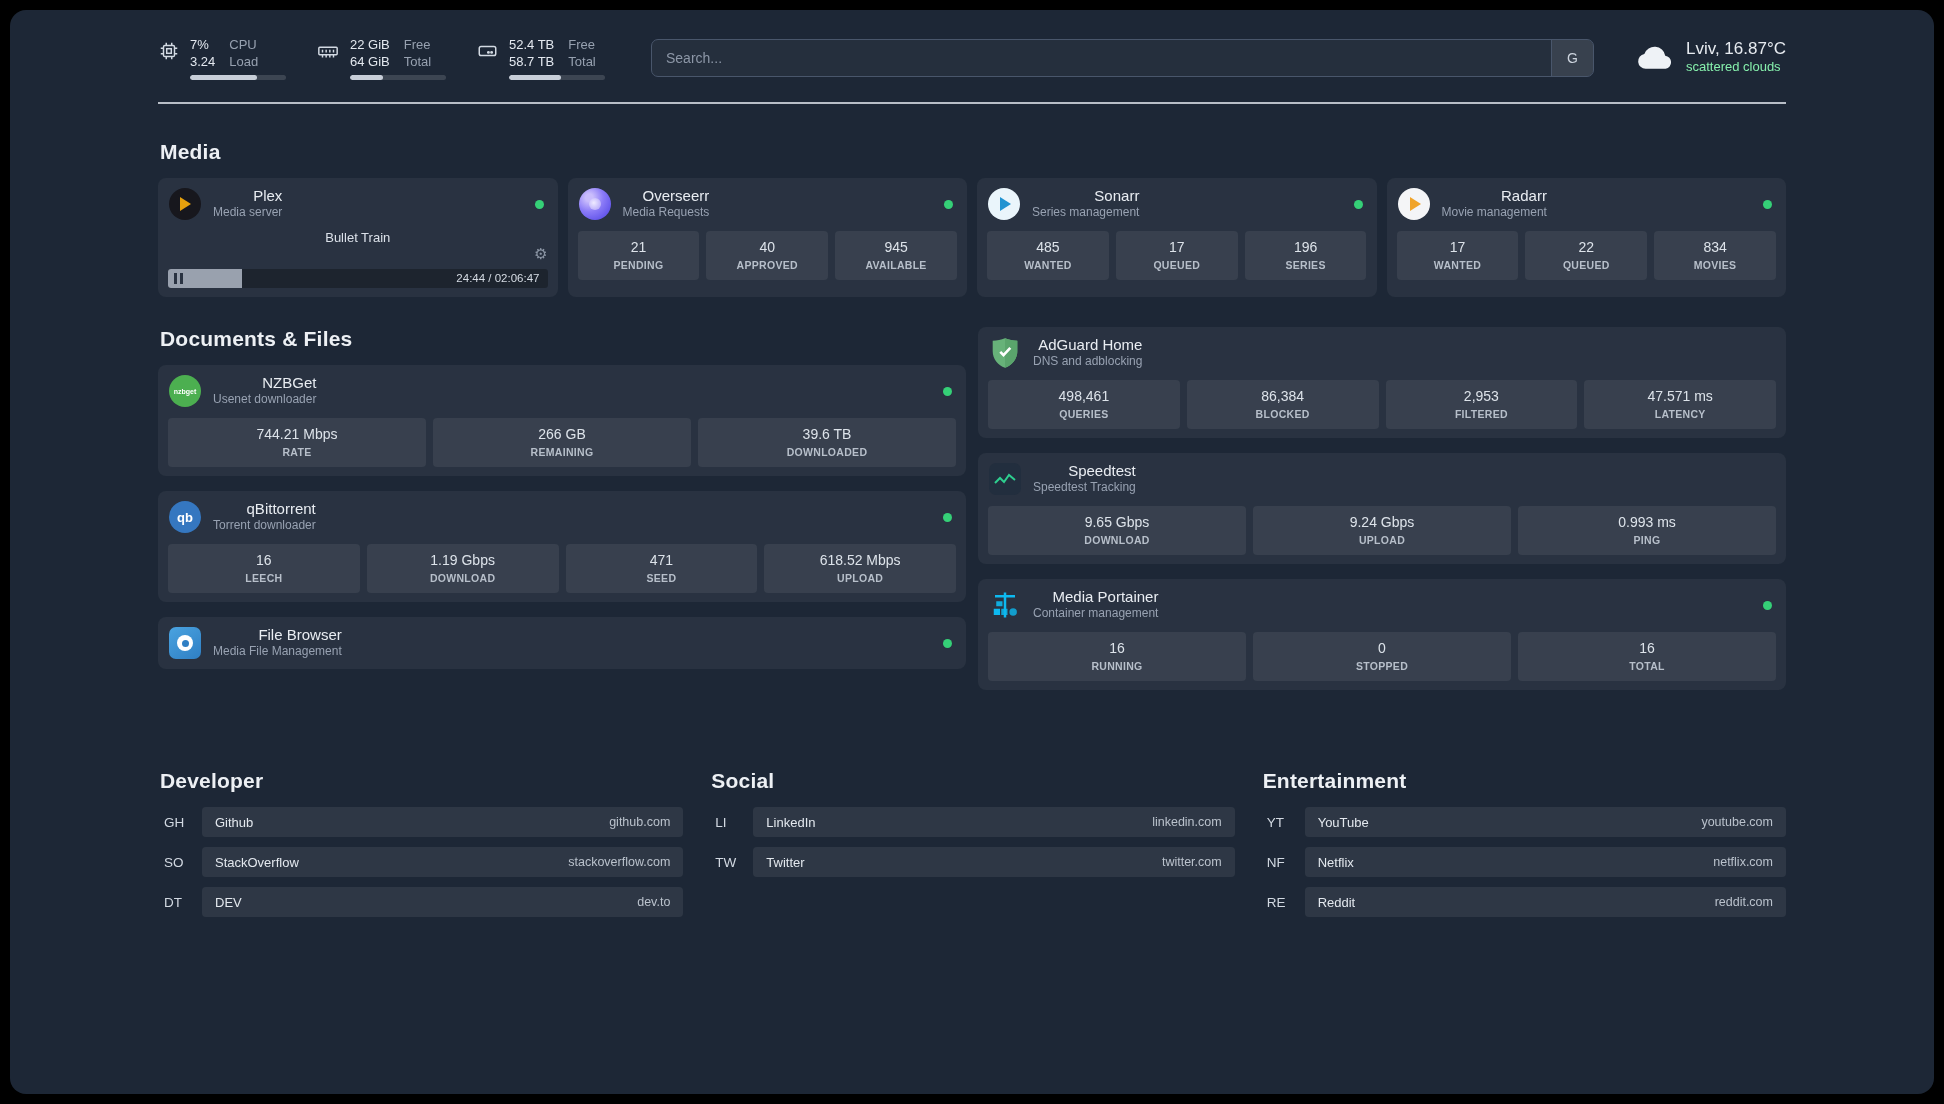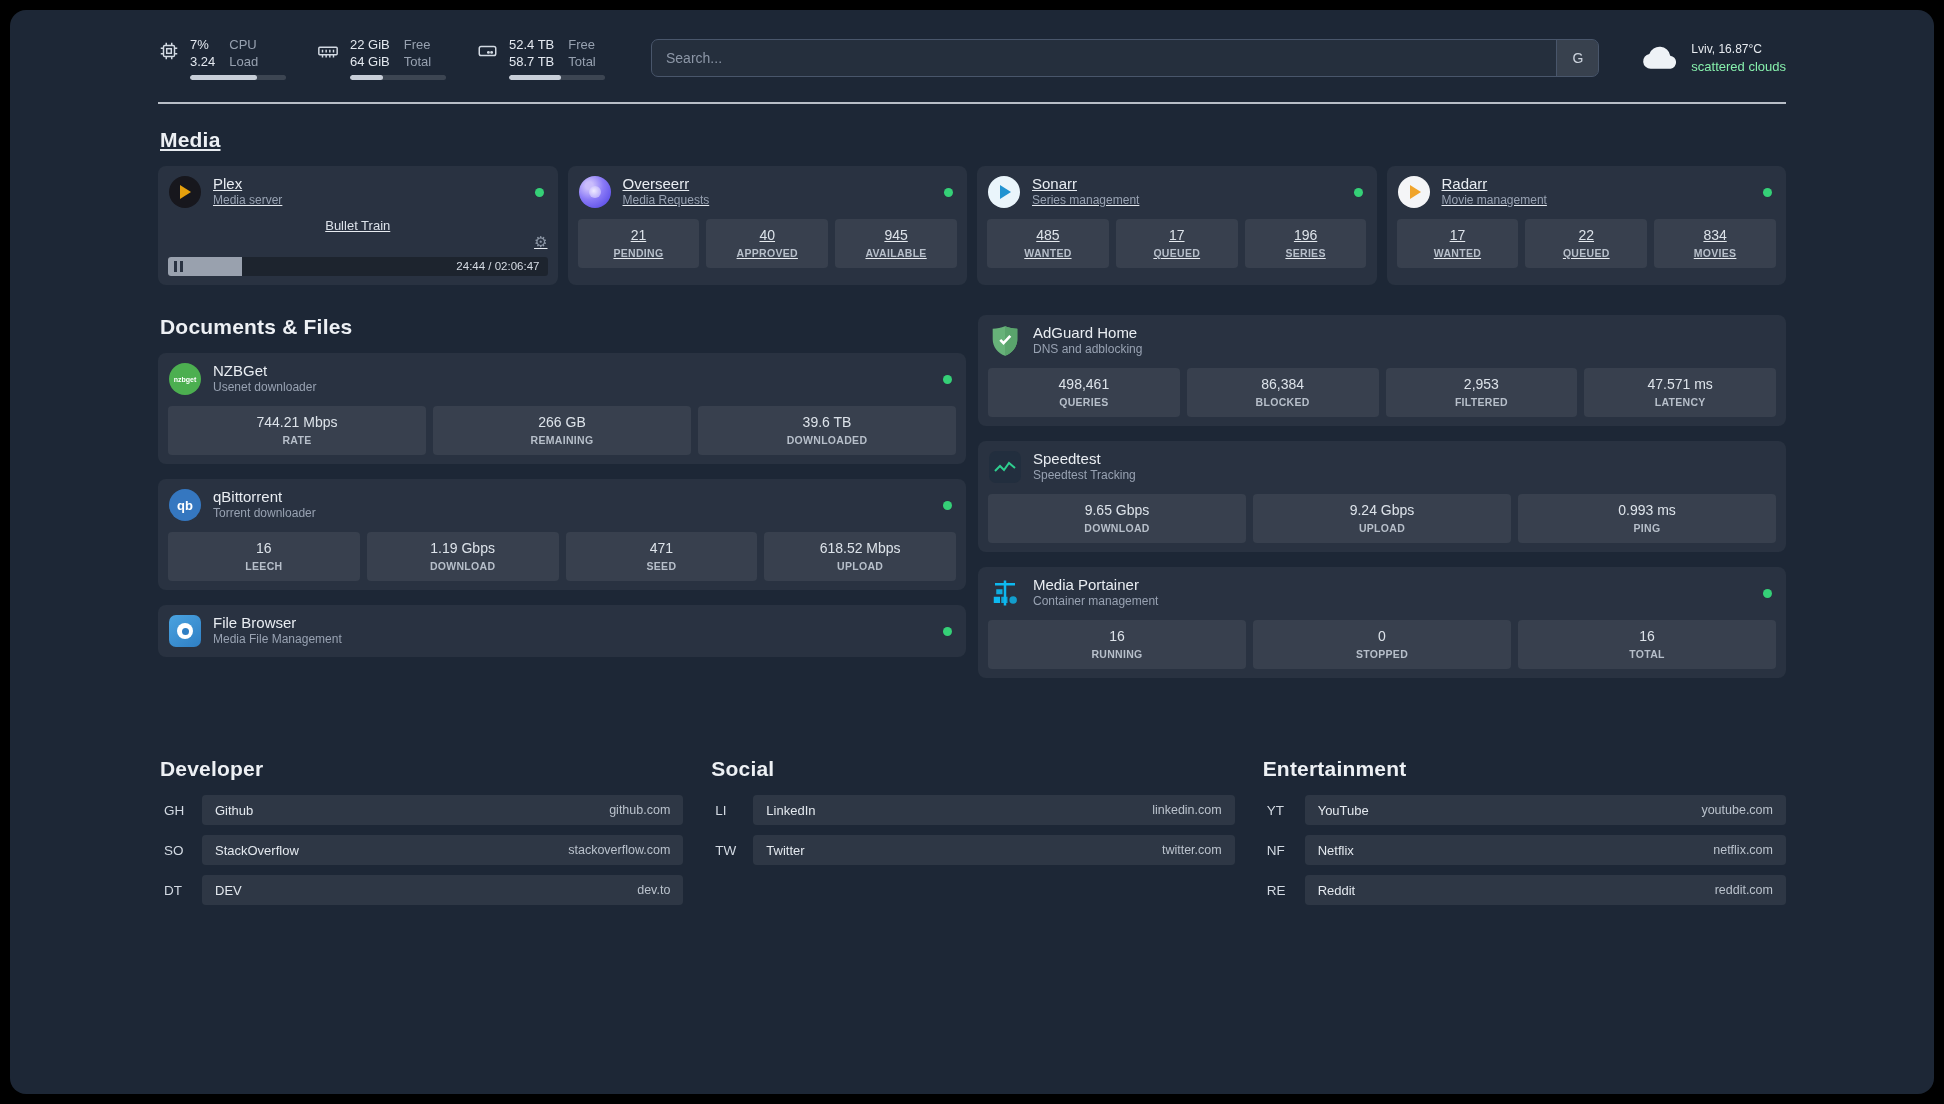--- a/index.html
+++ b/index.html
@@ -31,38 +31,38 @@
     border:1px solid #49566b; border-radius:7px; background:rgba(255,255,255,0.04); height:38px; overflow:hidden;gap:44px; }
   .searchwrap input { flex:1; background:transparent; border:none; outline:none; color:#dfe5ec;
     font-size:14px; padding:0 14px; font-family:"Liberation Sans", sans-serif; }
   .searchwrap input::placeholder { color:#8d97a7; }
   .search-engine { width:42px; display:flex; align-items:center; justify-content:center;
     background:rgba(255,255,255,0.09); border-left:1px solid #49566b; color:#cdd4de;
     font-size:14px; cursor:pointer; }
 
   .weather { display:flex; align-items:center; gap:12px; }
   .weather-text { display:flex; flex-direction:column; line-height:18px; }
-  .weather-loc { font-size:12px; color:#e7ebf0; }
+  .weather-loc { font-size:17px; color:#e7ebf0; }
   .weather-cond { font-size:13px; color:#86efac; }
 
   .divider { margin-top:22px; border-bottom:2px solid #d3d9e0; opacity:0.85; }
 
   
   h2.sec-title { font-size:21px; font-weight:600; color:#edf0f4; margin:0 0 14px 2px; letter-spacing:0.2px; }
-  .sec-media { margin-top:24px;text-decoration:underline; }
+  .sec-media { margin-top:36px; }
 
   .media-grid { display:grid; grid-template-columns:repeat(4,1fr); gap:10px; }
   .main-grid { display:grid; grid-template-columns:1fr 1fr; column-gap:12px; margin-top:30px; align-items:start; }
   .col-stack .card { margin-bottom:15px; }
 
   .card { background:rgba(255,255,255,0.055); border-radius:8px; padding:9px 10px; cursor:pointer; }
   .card-head { display:flex; align-items:center; gap:11px; }
   .svc-icon { width:34px; height:34px; flex:0 0 auto; display:flex; align-items:center; justify-content:center; }
   .svc-text { display:flex; flex-direction:column; line-height:17px; }
-  .svc-name { font-size:15px; color:#e9edf2; }
+  .svc-name { font-size:15px; color:#e9edf2;text-align:right; }
   .svc-sub { font-size:12px; color:#98a2b2; }
   .dot { width:9px; height:9px; border-radius:50%; background:#35d077; margin-left:auto; margin-right:4px; flex:0 0 auto; }
 
   .stats { display:flex; gap:7px; margin-top:10px; }
   .stat { flex:1; background:rgba(255,255,255,0.07); border-radius:4px; padding:8px 4px 7px;
     display:flex; flex-direction:column; align-items:center; line-height:16px; }
   .stat-v { font-size:14px; color:#dde3ea; }
   .stat-l { font-size:10.5px; font-weight:bold; color:#b7bfca; letter-spacing:0.3px; margin-top:2px; }
 
   

